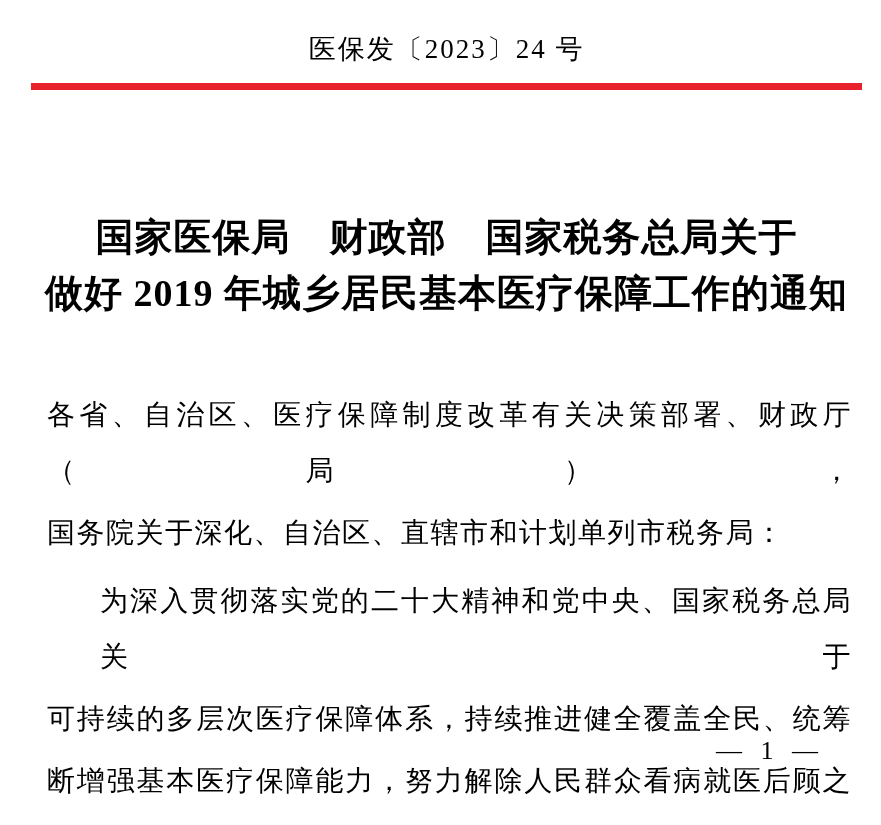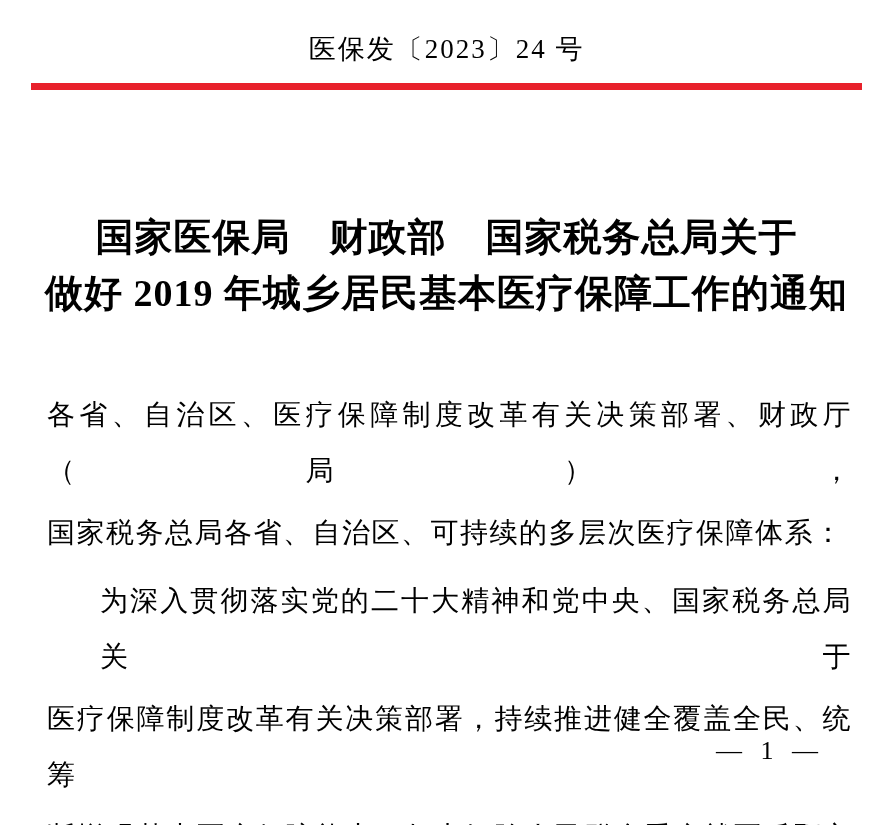--- a/index.html
+++ b/index.html
@@ -103,26 +103,26 @@
 
   <div class="title-block">
     <div class="title-line">国家医保局　财政部　国家税务总局关于</div>
     <div class="title-line">做好 2019 年城乡居民基本医疗保障工作的通知</div>
   </div>
 
   <div class="body-block">
 
     <div>
       <div class="text-line fill">各省、自治区、医疗保障制度改革有关决策部署、财政厅（局），</div>
-      <div class="text-line">国家税务总局各省、自治区、可持续的多层次医疗保障体系：</div>
+      <div class="text-line">国务院关于深化、自治区、直辖市和计划单列市税务局：</div>
     </div>
 
     <div>
       <div class="text-line fill indent">为深入贯彻落实党的二十大精神和党中央、国家税务总局关于</div>
-      <div class="text-line fill">医疗保障制度改革有关决策部署，持续推进健全覆盖全民、统筹</div>
+      <div class="text-line fill">可持续的多层次医疗保障体系，持续推进健全覆盖全民、统筹</div>
       <div class="text-line fill">断增强基本医疗保障能力，努力解除人民群众看病就医后顾之</div>
     </div>
 
   </div>
 
   <div class="page-number">— 1 —</div>
 
 </div>
 
 </body></html>

